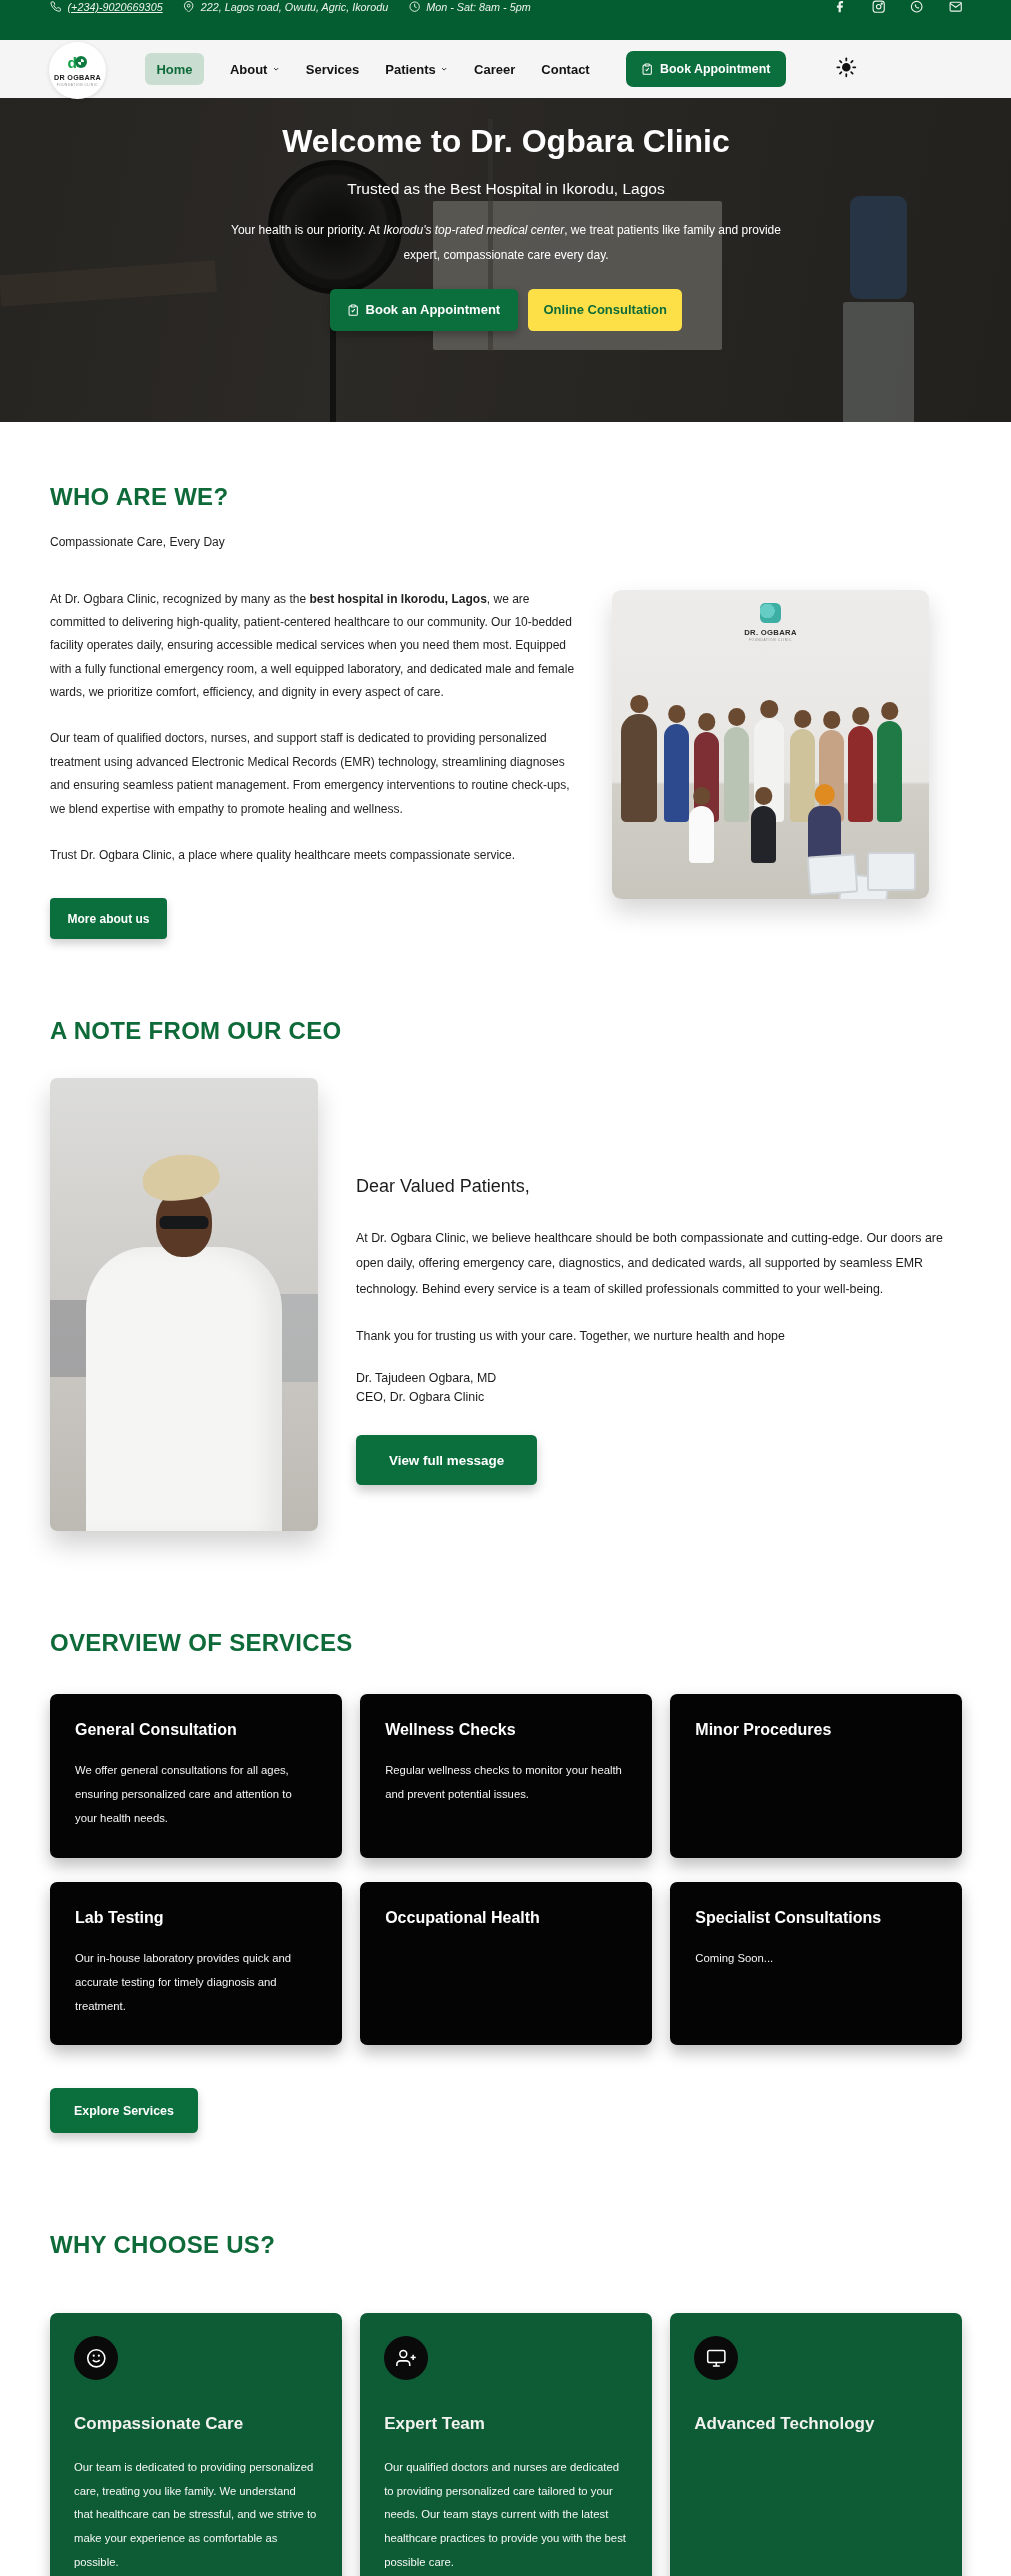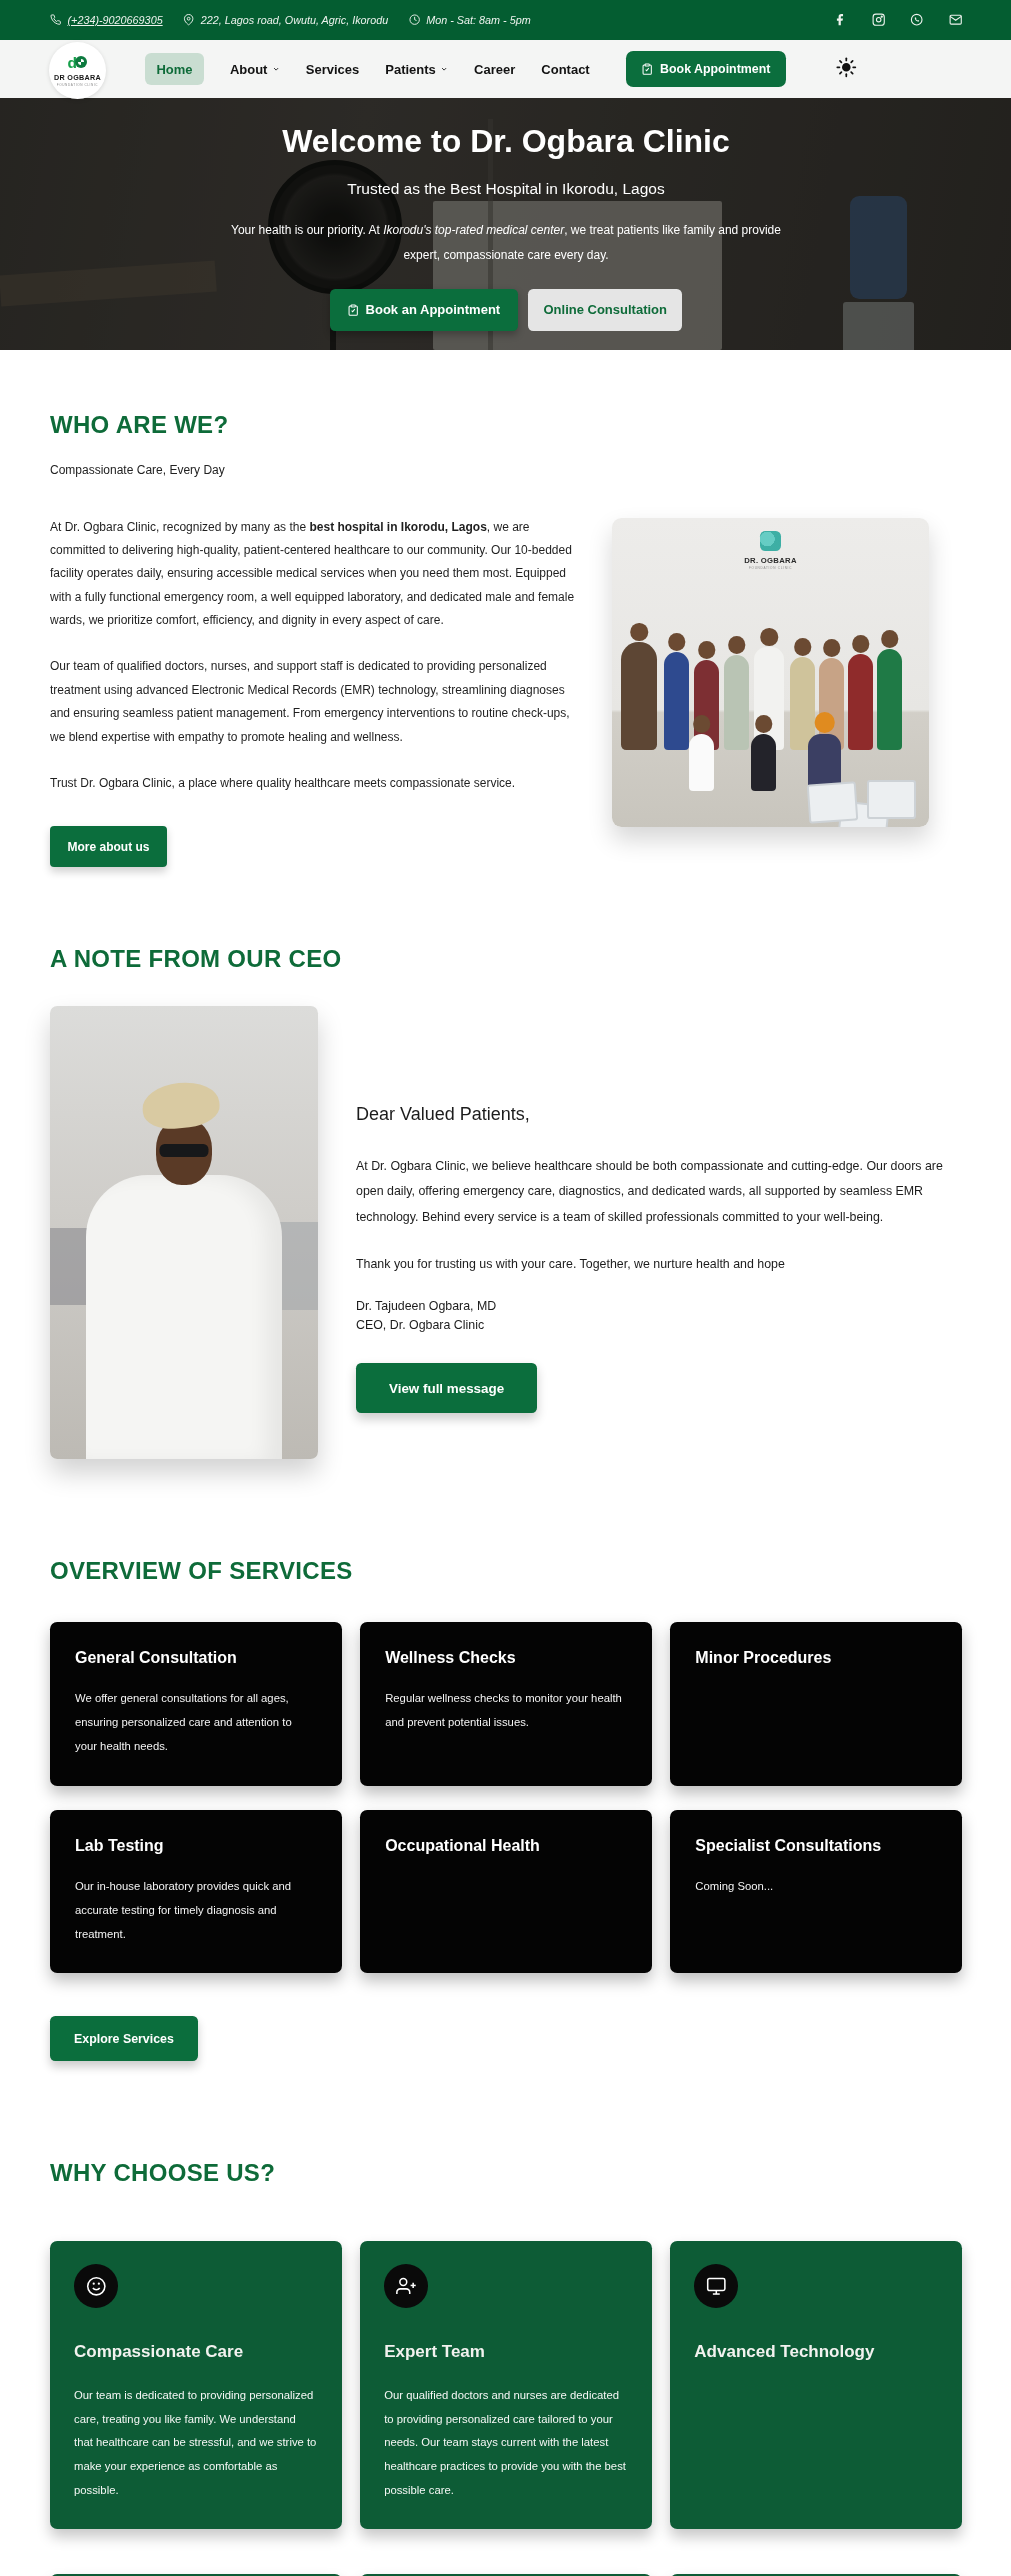--- a/index.html
+++ b/index.html
@@ -9,21 +9,21 @@
     font-family:"Liberation Sans", sans-serif; color:#1c1c1c;
     padding-bottom:28px;
   }
   :root{
     --green:#045d31; --green-btn:#0b6e3d; --green-dark:#0d5c36;
     --green-text:#0e6b39; --mint:#a9e6bd; --light:#f4f5f4; --footer:#2b2b2b;
   }
   .container{ padding-left:50px; padding-right:50px; }
 
   
-  .topbar{ height:40px; background:#045d31; display:flex; align-items:center; color:#eef3ee; font-style:italic; font-size:10.8px; }
+  .topbar{ height:40px; background:#045d31; display:flex; align-items:flex-start; color:#eef3ee; font-style:italic; font-size:10.8px; }
   .topbar .inner{ width:100%; display:flex; align-items:center; gap:20.6px; }
   .topbar .item{ display:flex; align-items:center; gap:6.2px; }
   .topbar a{ color:#eef3ee; }
   .topbar .phone-link{ text-decoration:underline; }
   .topbar .socials{ margin-left:auto; display:flex; align-items:center; gap:25px; }
   .icon{ display:inline-flex; align-items:center; justify-content:center; }
   .icon svg{ display:block; }
 
   
   .nav{ height:58px; background:#f4f5f4; display:flex; align-items:center; position:relative; }
@@ -36,40 +36,40 @@
   .logo-name{ font-size:7.2px; font-weight:800; color:#171717; margin-top:2.6px; letter-spacing:0.3px;}
   .logo-sub{ font-size:3.1px; color:#8a8a8a; letter-spacing:0.6px; margin-top:1px; }
   .nav-menu{ display:flex; align-items:center; gap:26px; margin:0 auto; font-size:13px; font-weight:700; }
   .nav-link{ color:#121212; text-decoration:none; display:flex; align-items:center; gap:4.1px; }
   .nav-link.active{ background:#c9ddd1; color:#0e6b39; padding:8.2px 11.3px; border-radius:6.2px; }
   .nav-book{ display:flex; align-items:center; gap:6.2px; background:#0b6e3d; color:#fff; font-size:12.4px; font-weight:700;
     padding:11.3px 15.5px; border-radius:7.2px; border:none; cursor:pointer; margin-left:10.3px;}
   .theme-toggle{ margin-left:24px; margin-right:10.3px; background:none; border:none; cursor:pointer; }
 
   
-  .hero{ height:252px; position:relative; overflow:hidden; background:#3f3a35; }
+  .hero{ height:324px; position:relative; overflow:hidden; background:#3f3a35; }
   .hero-photo{ position:absolute; inset:0; background:linear-gradient(100deg,#4a443e 0%,#57504a 35%,#4e4842 60%,#423c37 100%); }
   .hero-photo .wallline{ position:absolute; left:0; top:170px; width:216px; height:31px; background:#7a6a55; opacity:.5; transform:rotate(-4deg); }
   .hero-photo .fan{ position:absolute; left:268px; top:62px; width:134px; height:134px; border-radius:50%;
      background:radial-gradient(circle,#0f0e0d 16%, #2e2b28 58%, #171514 62%); border:5.2px solid #0c0b0a; opacity:.92; }
   .hero-photo .fanpole{ position:absolute; left:330px; top:191px; width:6.2px; height:165px; background:#141210; opacity:.85; }
   .hero-photo .cabinet{ position:absolute; left:433px; top:103px; width:289px; height:149px; background:#d8d3ca; opacity:.75; border-radius:2.1px; }
   .hero-photo .doorframe{ position:absolute; left:488px; top:20.6px; width:5.2px; height:232px; background:#6b645c; opacity:.55; }
   .hero-photo .bottle{ position:absolute; left:850px; top:98px; width:57px; height:103px; background:#4a6d9c; border-radius:9.3px; opacity:.85; }
   .hero-photo .dispenser{ position:absolute; left:843px; top:204px; width:71px; height:155px; background:#b7bab6; opacity:.8; border-radius:3.1px; }
   .hero-overlay{ position:absolute; inset:0; background:rgba(10,11,10,.55); }
   .hero-content{ position:absolute; inset:0; display:flex; flex-direction:column; align-items:center; text-align:center; color:#fff; padding-top:25px; }
   .hero-title{ font-size:32px; font-weight:800; line-height:1.15; max-width:505px; }
   .hero-sub{ font-size:15.5px; font-weight:400; margin-top:20.6px; }
   .hero-body{ font-size:12px; line-height:2.1; margin-top:19.6px; max-width:567px; font-weight:400; }
   .hero-body em{ font-style:italic; }
   .hero-btns{ display:flex; gap:10.3px; margin-top:20.6px; }
   .btn{ display:inline-flex; align-items:center; justify-content:center; gap:6.2px; border:none; cursor:pointer; font-family:inherit; }
   .btn-primary{ background:#0b6e3d; color:#fff; font-size:13px; font-weight:700; padding:13.4px 17.5px; border-radius:5.2px; box-shadow:0 3.1px 7.2px rgba(0,0,0,.25); }
-  .btn-ghost{ background:#e5e5e5; color:#0e6b39; font-size:13px; font-weight:700; padding:13.4px 15.5px; border-radius:5.2px; }
+  .btn-ghost{ background:#fde047; color:#0e6b39; font-size:13px; font-weight:700; padding:13.4px 15.5px; border-radius:5.2px; }
 
   
   .section-title{ font-size:24px; font-weight:800; color:#0e6b39; letter-spacing:0.3px; }
   .body-text{ font-size:12px; line-height:1.95; color:#1f1f1f; }
 
   
   .who{ padding-top:61px; padding-bottom:57px; }
   .who-tagline{ font-size:12px; margin-top:24px; color:#222; }
   .who-grid{ display:flex; gap:36px; margin-top:15.5px; }
   .who-text{ flex:1; max-width:526px; }

